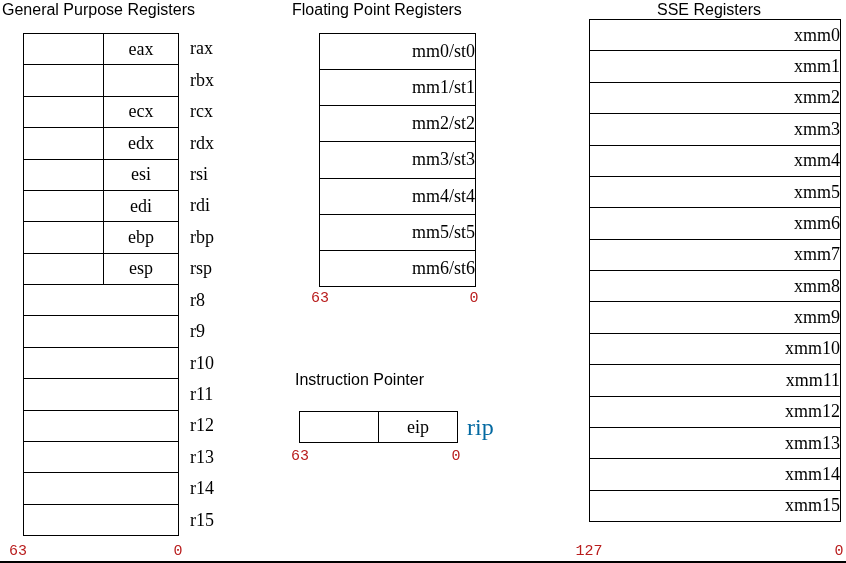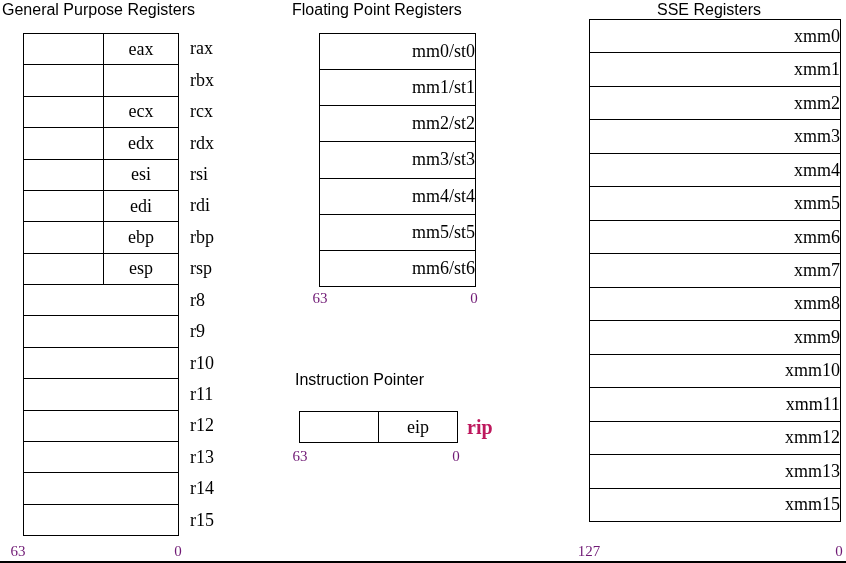--- a/index.html
+++ b/index.html
@@ -40,26 +40,26 @@
     display:flex; align-items:center; justify-content:center;
   }
   .it { }
   .labels-col {
     position:absolute; display:flex; flex-direction:column;
     font-size:18px; color:#000;
   }
   .labels-col .lab { flex:1 1 0; display:flex; align-items:center; }
   .side-label {
     position:absolute; display:flex; align-items:center;
-    font-size:20px; color:#be185d;font-weight:bold;
+    font-size:24px; color:#0369a1;
   }
   .bitnum {
     position:absolute;
-    font-family:Liberation Serif, serif;
-    font-size:15px; color:#701a75;
+    font-family:Liberation Mono, monospace;
+    font-size:15px; color:#b91c1c;
     transform:translateX(-50%);
     white-space:nowrap;
   }
   
   #gp-title   { left:2px;   top:1px; }
   #gp-table   { left:23px;  top:33px; width:156px; height:503px; }
   #gp-labels  { left:190px; top:33px; width:60px;  height:503px; }
   #gp-bit-high{ left:18px;  top:543px; }
   #gp-bit-low { left:178px; top:543px; }
 
@@ -250,20 +250,23 @@
   <div class="rrow">
       <span>xmm11</span>
     </div>
   <div class="rrow">
       <span>xmm12</span>
     </div>
   <div class="rrow">
       <span>xmm13</span>
     </div>
   <div class="rrow">
+      <span>xmm14</span>
+    </div>
+  <div class="rrow">
       <span>xmm15</span>
     </div>
 </div>
 
 <div class="bitnum" id="sse-bit-high">127</div>
 <div class="bitnum" id="sse-bit-low">0</div>
 
 <div class="bottom-rule"></div>
 
 </body></html>

